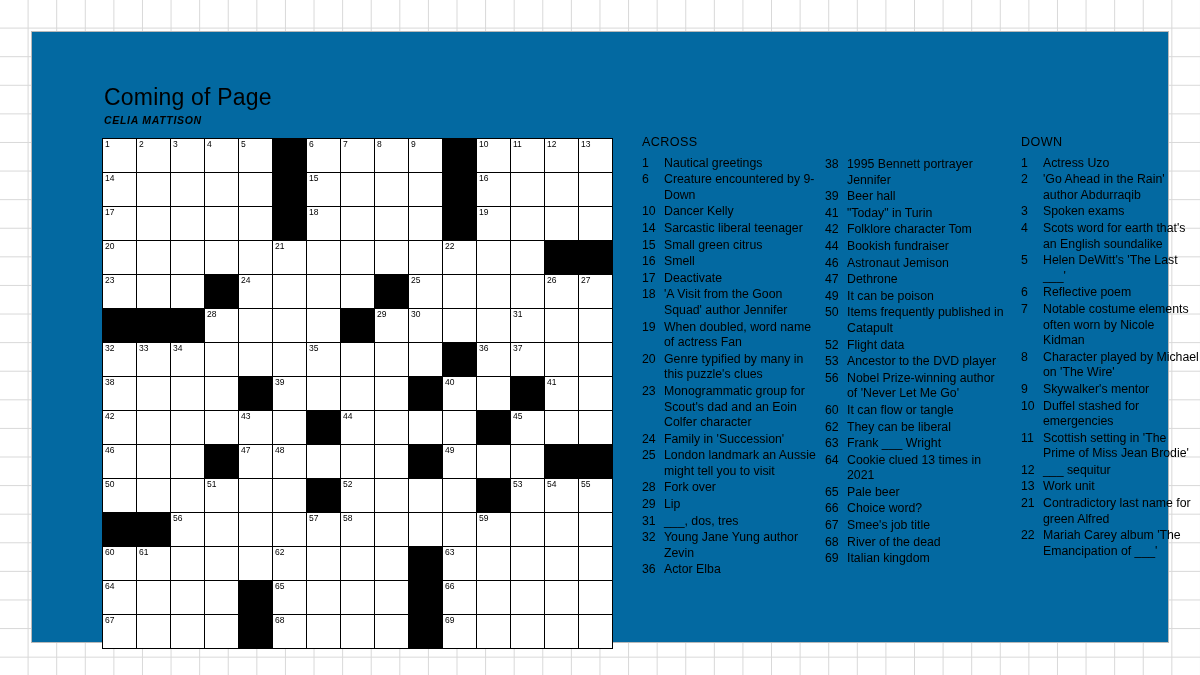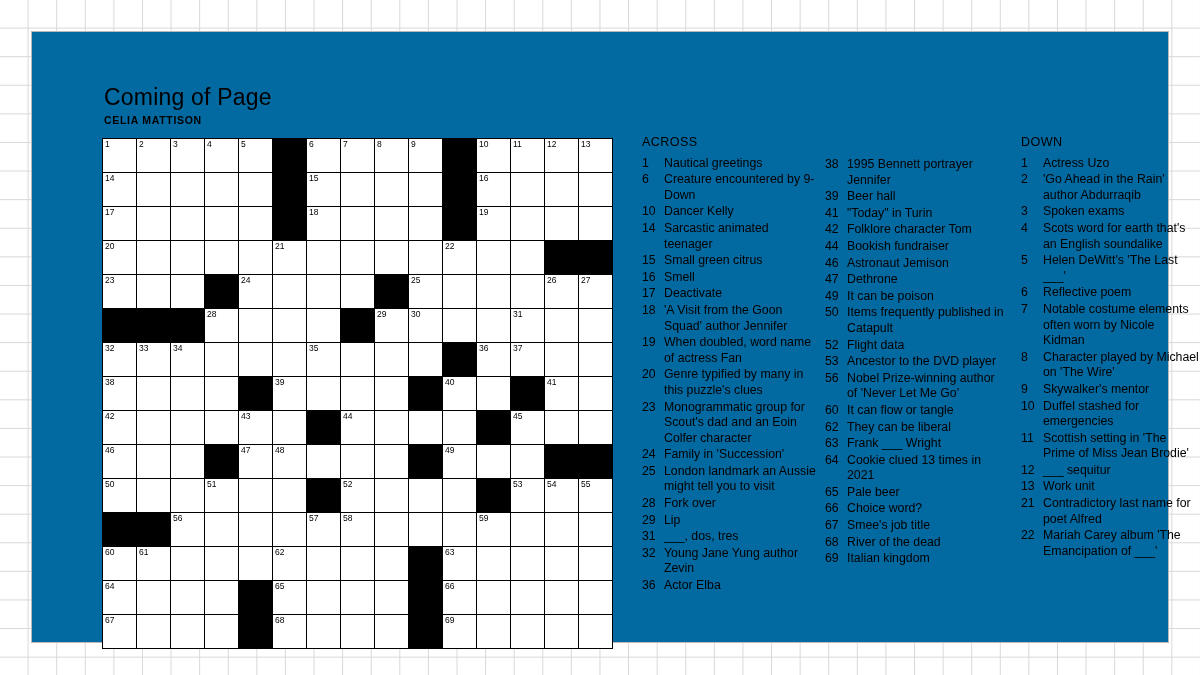--- a/index.html
+++ b/index.html
@@ -47,20 +47,21 @@
     font-size: 23px;
     letter-spacing: 0.2px;
     line-height: 26px;
     font-weight: 400;
   }
   #puzzle-author {
     font-size: 10.5px;
     font-weight: bold;
     letter-spacing: 0.7px;
     margin-top: 4px;
+    font-style: italic;
   }
   
   #grid-wrap {
     position: absolute;
     left: 70px;
     top: 106px;
   }
   table#crossword {
     border-collapse: collapse;
     table-layout: fixed;
@@ -542,21 +543,21 @@
         <li>
           <span class="cnum">6</span>
           <span class="ctext">Creature encountered by 9-Down</span>
         </li>
         <li>
           <span class="cnum">10</span>
           <span class="ctext">Dancer Kelly</span>
         </li>
         <li>
           <span class="cnum">14</span>
-          <span class="ctext">Sarcastic animated teenager</span>
+          <span class="ctext">Sarcastic liberal teenager</span>
         </li>
         <li>
           <span class="cnum">15</span>
           <span class="ctext">Small green citrus</span>
         </li>
         <li>
           <span class="cnum">16</span>
           <span class="ctext">Smell</span>
         </li>
         <li>
@@ -750,21 +751,21 @@
         <li>
           <span class="cnum">12</span>
           <span class="ctext">___ sequitur</span>
         </li>
         <li>
           <span class="cnum">13</span>
           <span class="ctext">Work unit</span>
         </li>
         <li>
           <span class="cnum">21</span>
-          <span class="ctext">Contradictory last name for poet Alfred</span>
+          <span class="ctext">Contradictory last name for green Alfred</span>
         </li>
         <li>
           <span class="cnum">22</span>
           <span class="ctext">Mariah Carey album 'The Emancipation of ___'</span>
         </li>
       </ul>
   </div>
 
 </div>
 

